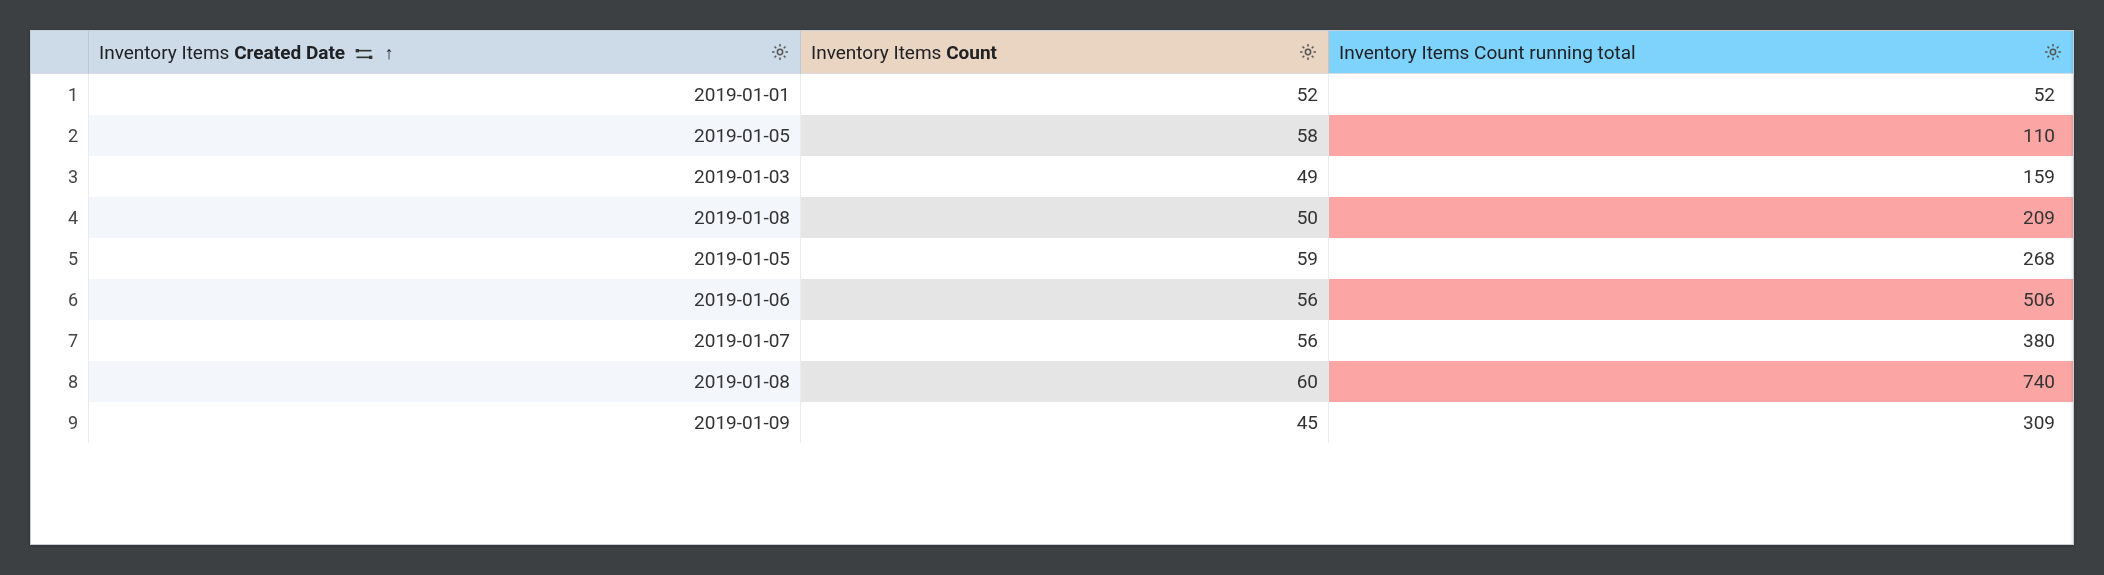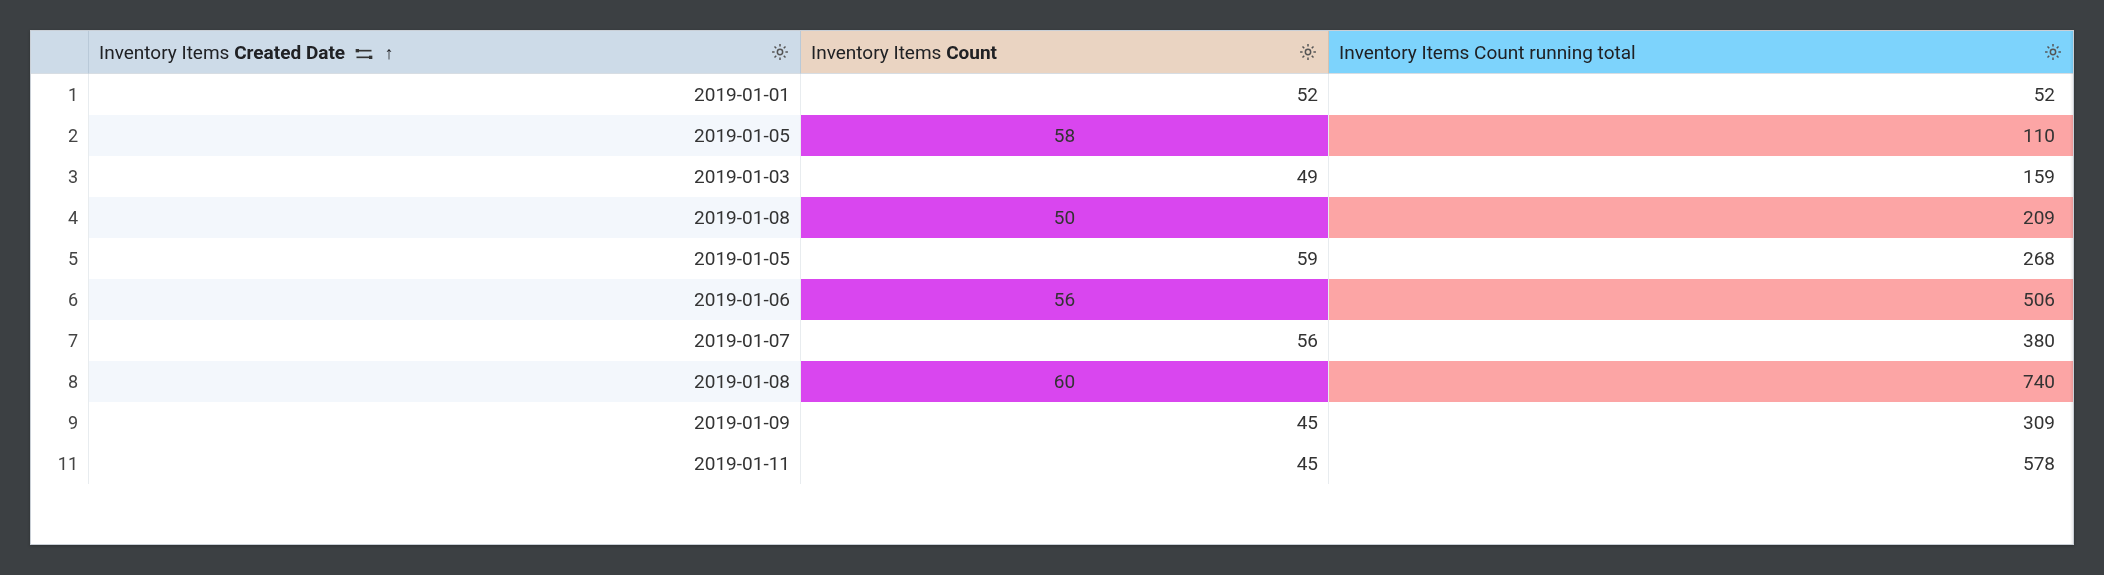--- a/index.html
+++ b/index.html
@@ -88,21 +88,21 @@
     font-size: 18px;
     background: #fff;
   }
   tbody tr.alt td.rn { background:#fff; }
 
   tbody td.c1 { text-align: right; color:#333; }
   tbody td.c2 { text-align: right; color:#333; }
   tbody td.c3 { text-align: right; color:#333; border-right: none; padding-right: 18px; }
 
   tbody tr.alt td.c1 { background: #f3f7fc; }
-  tbody tr.alt td.c2 { background: #d946ef; text-align: center; }
+  tbody tr.alt td.c2 { background: #e5e5e5; }
   tbody tr.alt td.c3 { background: #fca5a5; }
   tbody tr:not(.alt) td { background:#fff; }
 
   
   .panel::after {
     content:"";
     position:absolute;
     right:0; top:0; bottom:0;
     width:3px;
     background:linear-gradient(to left, rgba(0,0,0,.08), transparent);
@@ -210,22 +210,16 @@
             <td class="c1">2019-01-08</td>
             <td class="c2">60</td>
             <td class="c3">740</td>
           </tr>
           <tr>
             <td class="rn">9</td>
             <td class="c1">2019-01-09</td>
             <td class="c2">45</td>
             <td class="c3">309</td>
           </tr>
-          <tr>
-            <td class="rn">11</td>
-            <td class="c1">2019-01-11</td>
-            <td class="c2">45</td>
-            <td class="c3">578</td>
-          </tr>
         </tbody>
     </table>
   </div>
 </div>
 
 </body></html>

